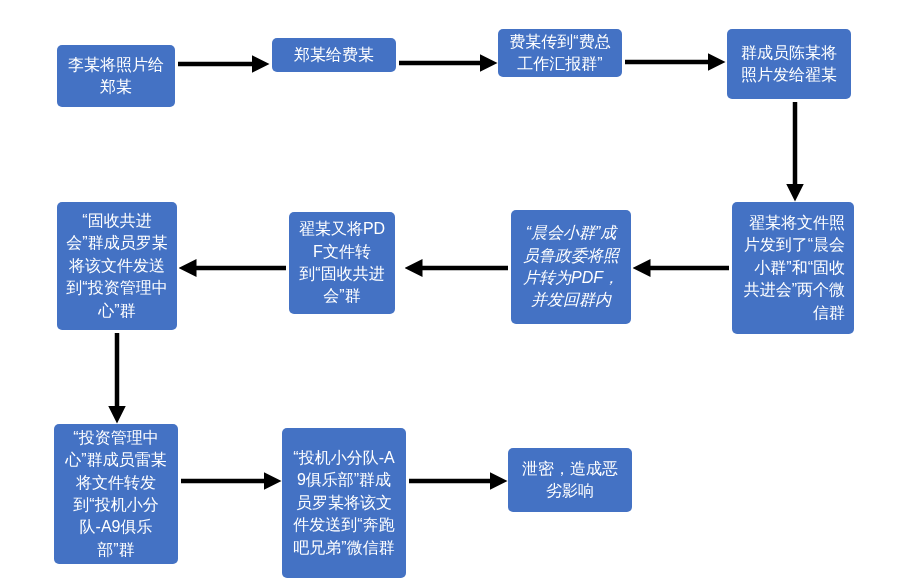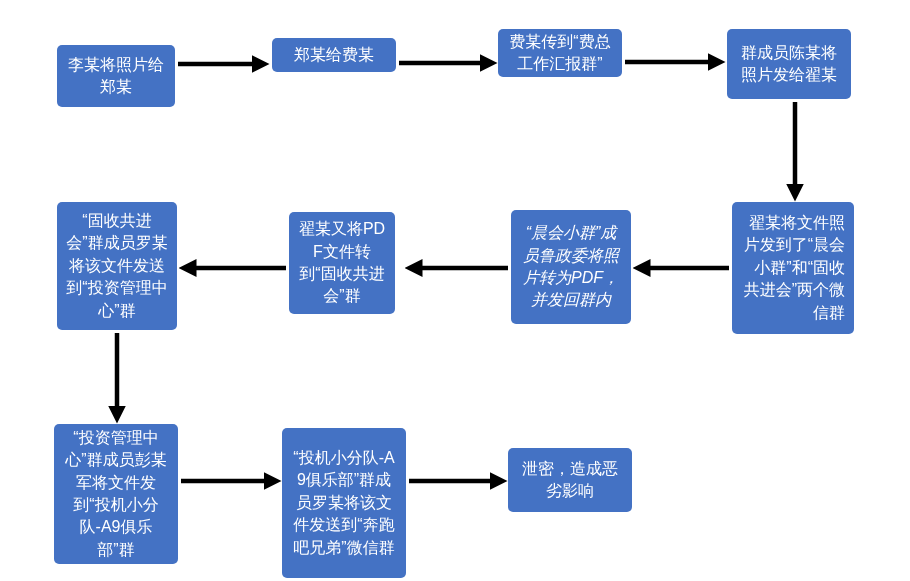--- a/index.html
+++ b/index.html
@@ -69,17 +69,17 @@
   <div class="node" style="left:57px;  top:33px;  width:118px; height:62px;margin-top:12px;">李某将照片给郑某</div>
   <div class="node" style="left:272px; top:38px;  width:124px; height:34px;">郑某给费某</div>
   <div class="node" style="left:498px; top:29px;  width:124px; height:48px;">费某传到“费总工作汇报群”</div>
   <div class="node" style="left:727px; top:29px;  width:124px; height:70px;">群成员陈某将照片发给翟某</div>
 
   <div class="node" style="left:732px; top:202px; width:122px; height:132px;text-align:right;">翟某将文件照片发到了“晨会小群”和“固收共进会”两个微信群</div>
   <div class="node" style="left:511px; top:210px; width:120px; height:114px;font-style:italic;">“晨会小群”成员鲁政委将照片转为PDF，并发回群内</div>
   <div class="node" style="left:289px; top:212px; width:106px; height:102px;">翟某又将PDF文件转到“固收共进会”群</div>
   <div class="node" style="left:57px;  top:202px; width:120px; height:128px;">“固收共进会”群成员罗某将该文件发送到“投资管理中心”群</div>
 
-  <div class="node" style="left:54px;  top:424px; width:124px; height:140px;">“投资管理中心”群成员彭某军将文件发到“投机小分队-A9俱乐部”群</div>
+  <div class="node" style="left:54px;  top:424px; width:124px; height:140px;">“投资管理中心”群成员雷某将文件转发到“投机小分队-A9俱乐部”群</div>
   <div class="node" style="left:282px; top:428px; width:124px; height:150px;">“投机小分队-A9俱乐部”群成员罗某将该文件发送到“奔跑吧兄弟”微信群</div>
   <div class="node" style="left:508px; top:448px; width:124px; height:64px;">泄密，造成恶劣影响</div>
 
 </div>
 
 </body></html>

